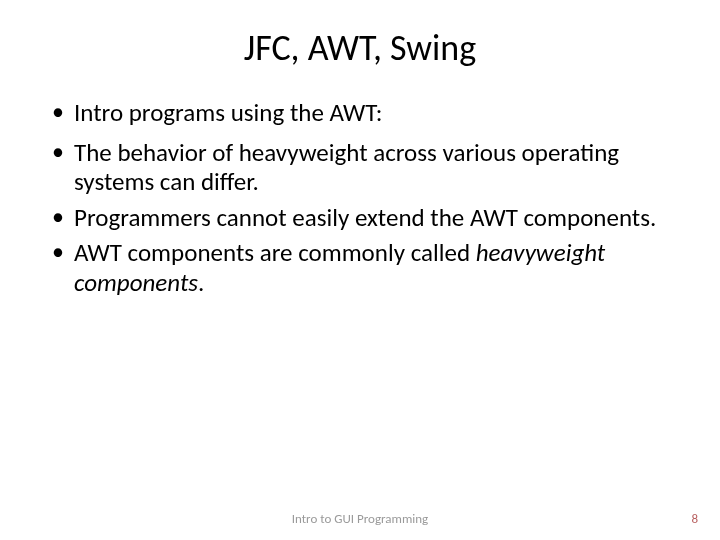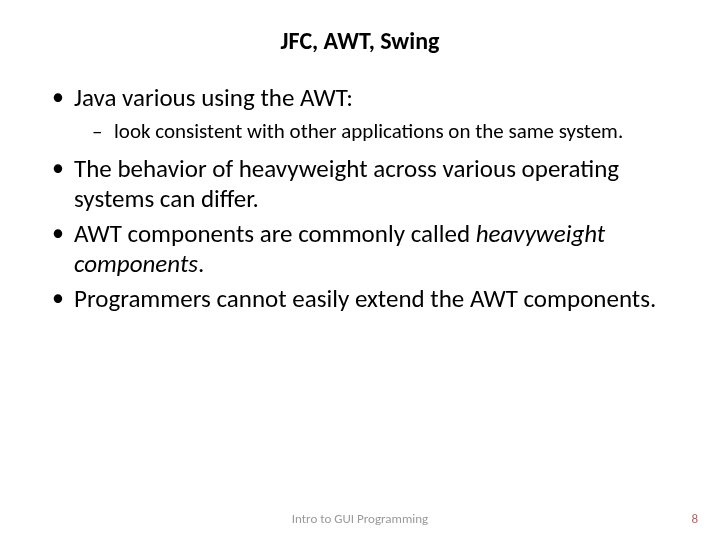--- a/index.html
+++ b/index.html
@@ -1,46 +1,45 @@
 <!DOCTYPE html>
 <html><head>
 <meta charset="utf-8">
 <style>
   * { margin: 0; padding: 0; box-sizing: border-box; }
   html, body { width: 720px; height: 540px; background: #fff; font-family: Calibri, "Segoe UI", Arial, sans-serif; color: #000; }
   .slide { width: 720px; height: 540px; position: relative; padding: 20px 50px 40px 50px; }
-  .title { text-align: center; font-size: 24px; font-weight: 700; margin-top: 6px; margin-bottom: 28px; }
+  .title { text-align: center; font-size: 36px; font-weight: 400; margin-top: 6px; margin-bottom: 28px; }
   ul.top { list-style: none; padding: 0; margin: 0; }
   ul.top > li { position: relative; padding-left: 24px; font-size: 25px; line-height: 1.18; margin-bottom: 6px; }
   ul.top > li::before { content: "•"; position: absolute; left: 2px; top: 0; font-size: 24px; }
   ul.sub { list-style: none; padding: 0; margin: 6px 0 10px 18px; }
   ul.sub > li { position: relative; padding-left: 22px; font-size: 21px; line-height: 1.22; margin-bottom: 2px; }
   ul.sub > li::before { content: "–"; position: absolute; left: 0; top: 0; }
   .italic { font-style: italic; }
   .footer { position: absolute; bottom: 14px; left: 0; width: 720px; font-size: 13px; color: #9a9a9a; }
   .footer-center { text-align: center; }
   .page-num { position: absolute; right: 22px; bottom: 0; color: #b85f5f; font-size: 13px; }
 </style>
 </head>
 <body>
 
 <div class="slide">
   <h1 class="title">JFC, AWT, Swing</h1>
 
   <ul class="top">
     <li>
-      <span>Java various using the AWT:</span>
+      <span>Intro programs using the AWT:</span>
       <ul class="sub">
-        <li><span>look consistent with other applications on the same system.</span></li>
       </ul>
     </li>
     <li><span>The behavior of heavyweight across various operating systems can differ.</span></li>
+    <li><span>Programmers cannot easily extend the AWT components.</span></li>
     <li>
       <span>AWT components are commonly called </span><span class="italic">heavyweight components</span><span>.</span>
     </li>
-    <li><span>Programmers cannot easily extend the AWT components.</span></li>
   </ul>
 
   <div class="footer">
     <div class="footer-center">Intro to GUI Programming</div>
     <div class="page-num">8</div>
   </div>
 </div>
 
 </body></html>

